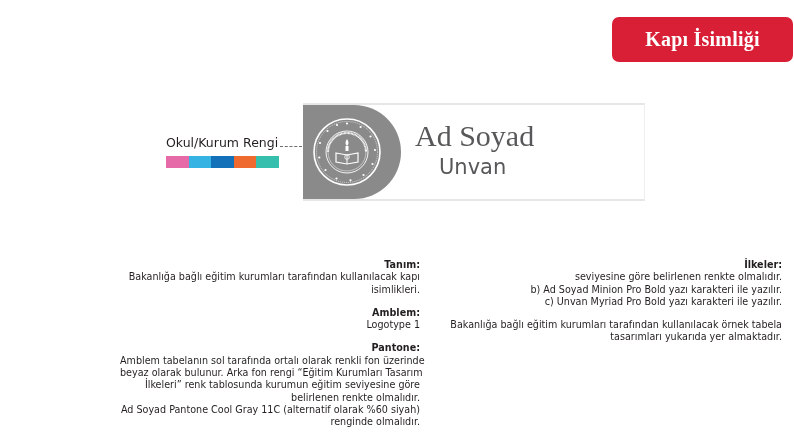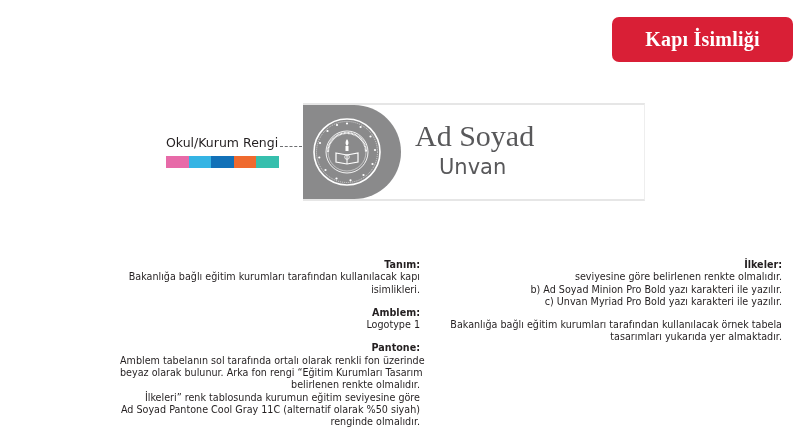--- a/index.html
+++ b/index.html
@@ -86,23 +86,23 @@
     <span class="line">isimlikleri.</span>
   </div>
   <div class="block">
     <div class="heading">Amblem:</div>
     <span class="line">Logotype 1</span>
   </div>
   <div class="block">
     <div class="heading">Pantone:</div>
     <span class="line">Amblem tabelanın sol tarafında ortalı olarak renkli fon üzerinde</span>
     <span class="line">beyaz olarak bulunur. Arka fon rengi “Eğitim Kurumları Tasarım</span>
+    <span class="line">İlkeleri” renk tablosunda kurumun eğitim seviyesine göre</span>
     <span class="line">belirlenen renkte olmalıdır.</span>
-    <span class="line">İlkeleri” renk tablosunda kurumun eğitim seviyesine göre</span>
-    <span class="line">Ad Soyad Pantone Cool Gray 11C (alternatif olarak %50 siyah)</span>
+    <span class="line">Ad Soyad Pantone Cool Gray 11C (alternatif olarak %60 siyah)</span>
     <span class="line">renginde olmalıdır.</span>
   </div>
 </div>
 
 <div class="col col-right">
   <div class="block">
     <div class="heading">İlkeler:</div>
     <span class="line">seviyesine göre belirlenen renkte olmalıdır.</span>
     <span class="line">b) Ad Soyad Minion Pro Bold yazı karakteri ile yazılır.</span>
     <span class="line">c) Unvan Myriad Pro Bold yazı karakteri ile yazılır.</span>

